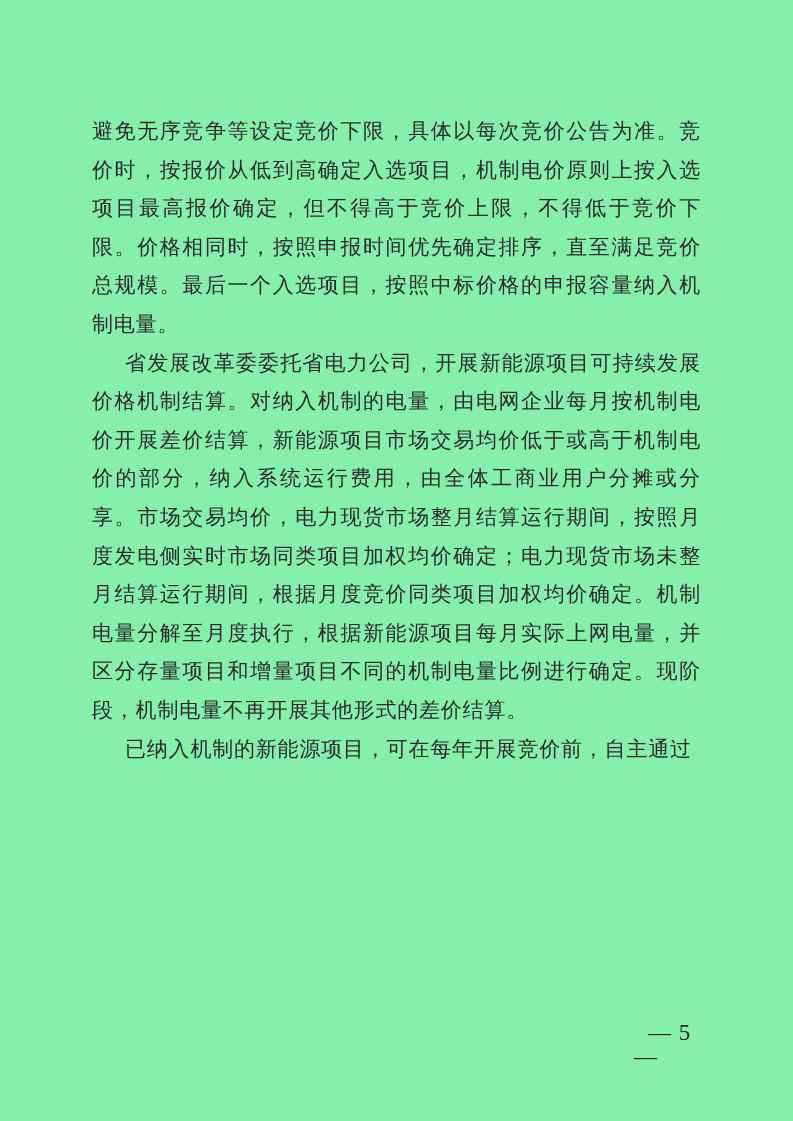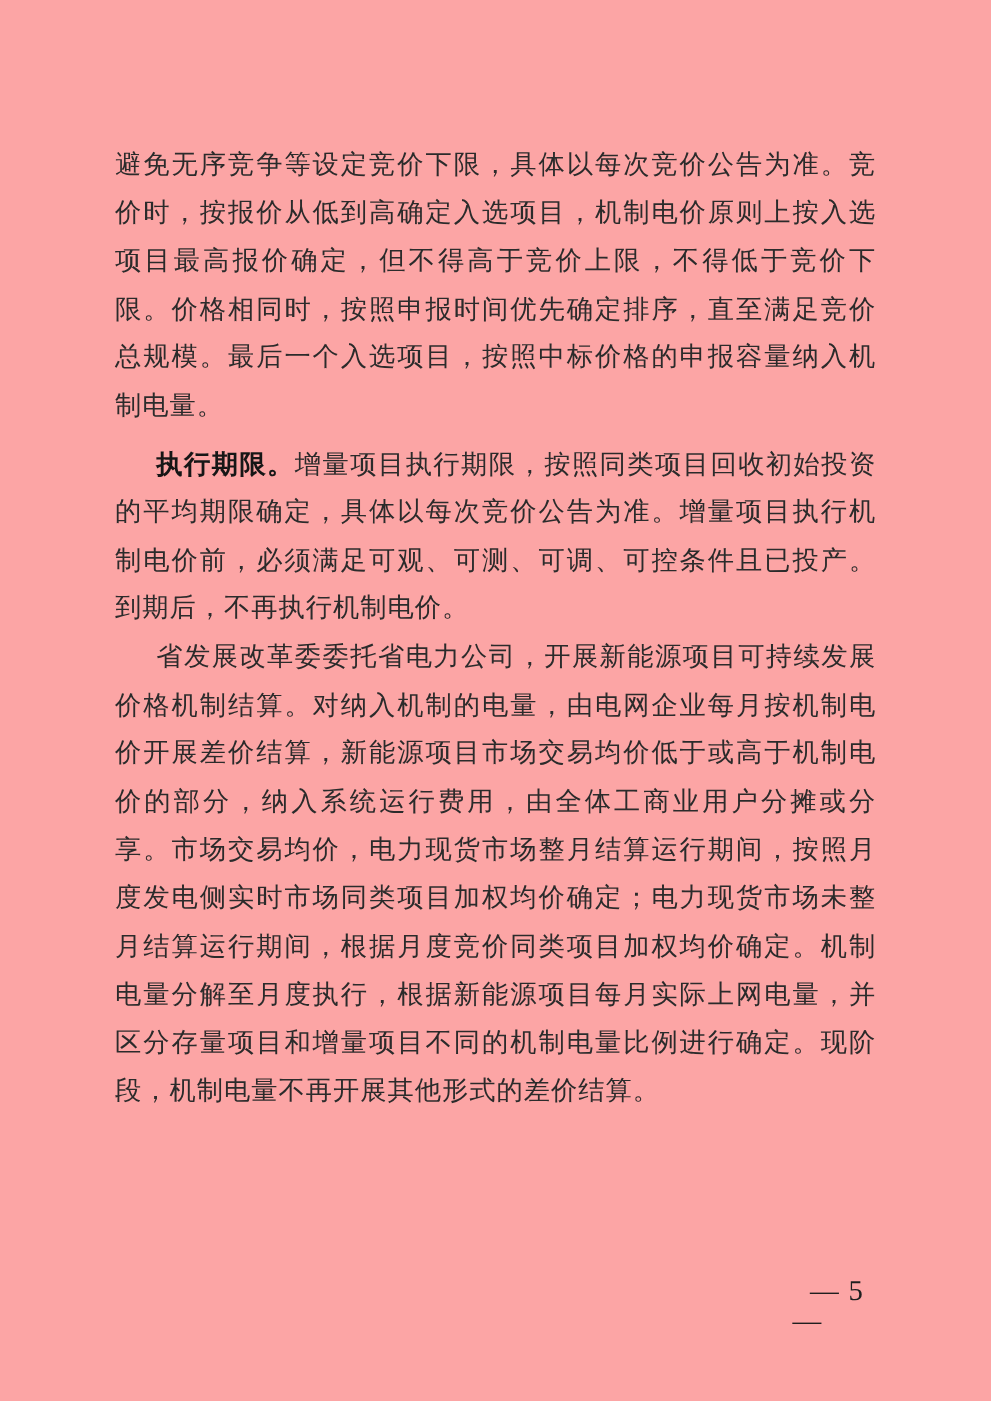--- a/index.html
+++ b/index.html
@@ -4,21 +4,21 @@
 <style>
   html, body {
     margin: 0;
     padding: 0;
     background: #ffffff;
   }
   .page {
     position: relative;
     width: 793px;
     height: 1121px;
-    background: #fca5a5;
+    background: #86efac;
     overflow: hidden;
     font-family: "Liberation Serif", "DejaVu Serif", serif;
   }
   .content {
     position: absolute;
     left: 92px;
     top: 112px;
     width: 609px;
     font-size: 21px;
     line-height: 38.6px;
@@ -68,26 +68,26 @@
 </style>
 </head>
 <body>
 
 <div class="page">
 
   <div class="content">
 
     <p><span>避免无序竞争等设定竞价下限，具体以每次竞价公告为准。竞价时，按报价从低到高确定入选项目，机制电价原则上按入选项目最高报价确定，但不得高于竞价上限，不得低于竞价下限。价格相同时，按照申报时间优先确定排序，直至满足竞价总规模。最后一个入选项目，按照中标价格的申报容量纳入机制电量。</span></p>
 
-    <p class="para-indent para-exec"><span class="lead-bold">执行期限。</span><span>增量项目执行期限，按照同类项目回收初始投资的平均期限确定，具体以每次竞价公告为准。增量项目执行机制电价前，必须满足可观、可测、可调、可控条件且已投产。到期后，不再执行机制电价。</span></p>
 
 
     <p class="para-indent"><span>省发展改革委委托省电力公司，开展新能源项目可持续发展价格机制结算。对纳入机制的电量，由电网企业每月按机制电价开展差价结算，新能源项目市场交易均价低于或高于机制电价的部分，纳入系统运行费用，由全体工商业用户分摊或分享。市场交易均价，电力现货市场整月结算运行期间，按照月度发电侧实时市场同类项目加权均价确定；电力现货市场未整月结算运行期间，根据月度竞价同类项目加权均价确定。机制电量分解至月度执行，根据新能源项目每月实际上网电量，并区分存量项目和增量项目不同的机制电量比例进行确定。现阶段，机制电量不再开展其他形式的差价结算。</span></p>
 
 
+    <p class="para-indent"><span>已纳入机制的新能源项目，可在每年开展竞价前，自主通过</span></p>
 
   </div>
 
   <div class="footer-line1">— 5</div>
 
   <div class="footer-line2">—</div>
 
 </div>
 
 </body></html>

